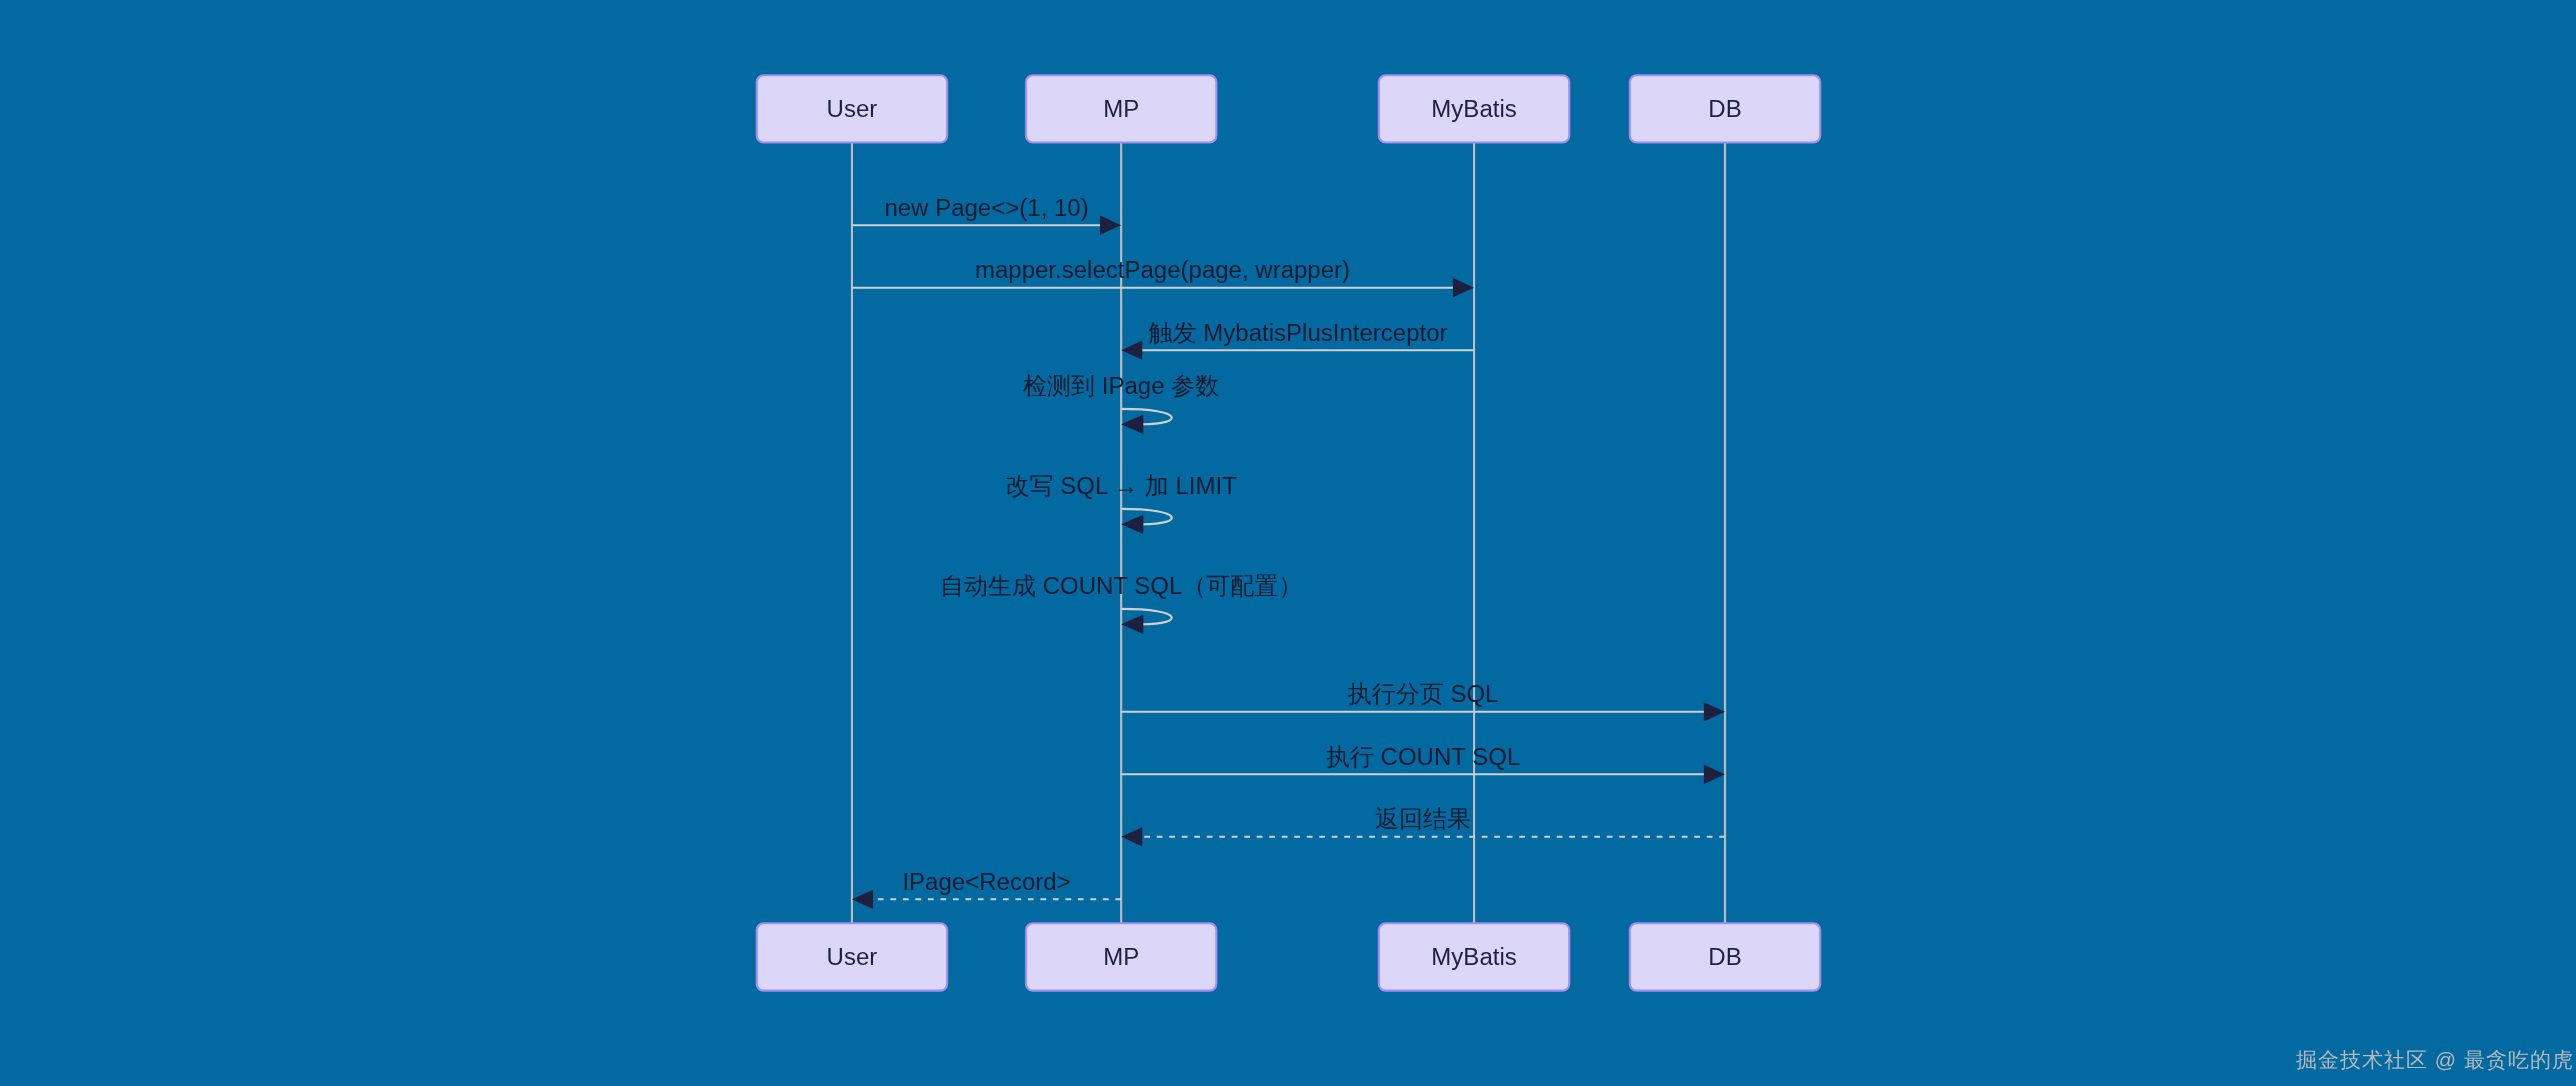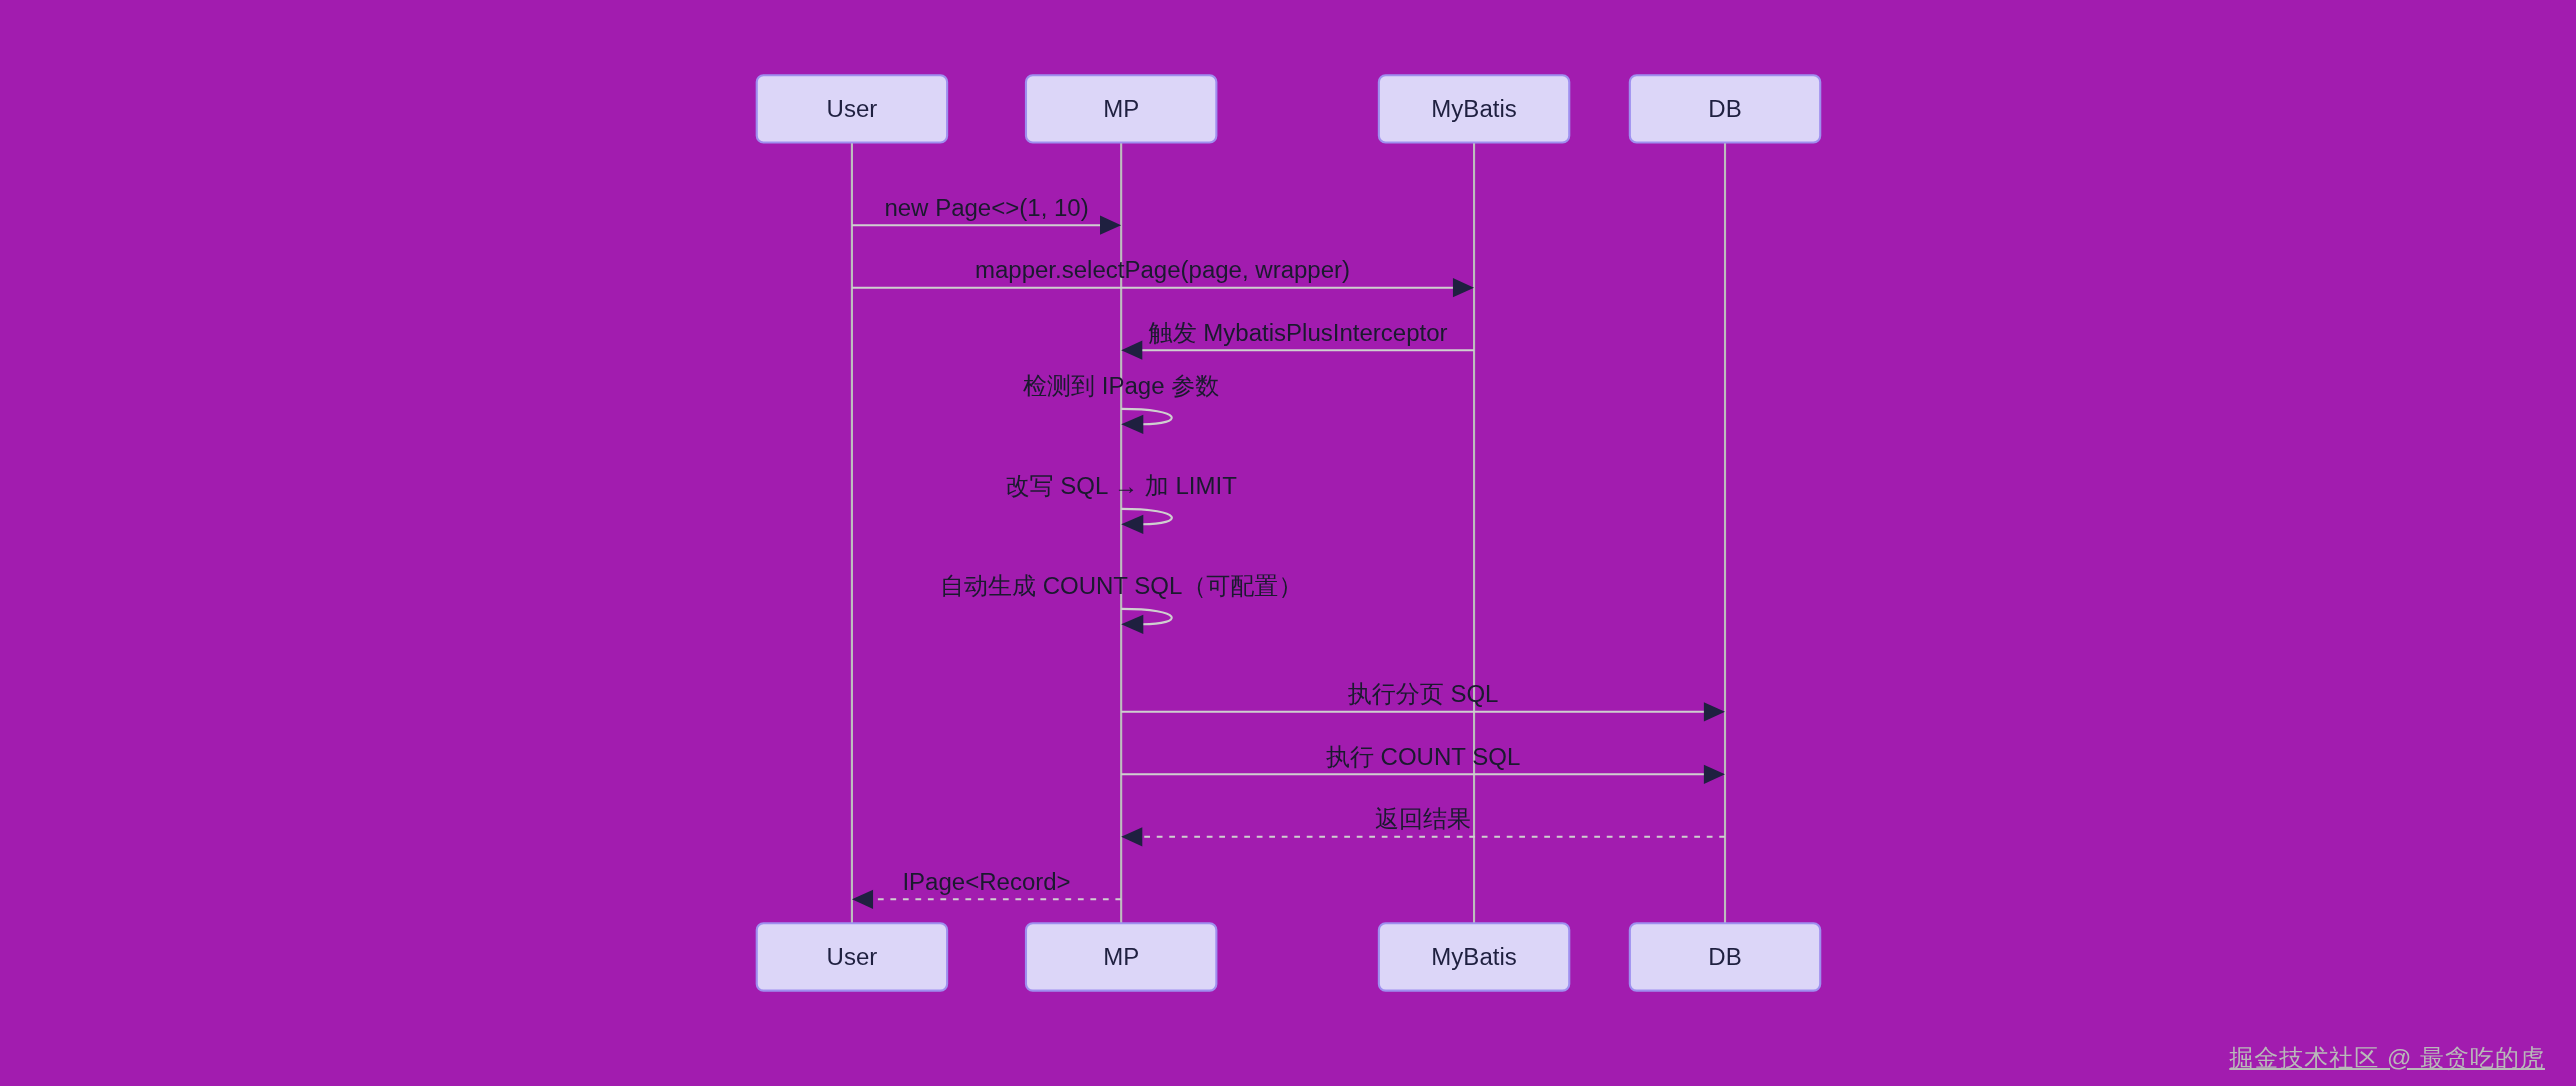--- a/index.html
+++ b/index.html
@@ -8,21 +8,21 @@
     padding: 0;
     background: #ffffff;
   }
   body {
     font-family: "Liberation Sans", "DejaVu Sans", sans-serif;
   }
   #canvas {
     position: relative;
     width: 2576px;
     height: 1087px;
-    background: #a21caf;
+    background: #0369a1;
     overflow: hidden;
   }
   #diagram-svg {
     position: absolute;
     left: 0;
     top: 0;
     width: 2576px;
     height: 1087px;
     display: block;
   }
@@ -64,29 +64,28 @@
   }
   .msg-label {
     fill: #1a1a2e;
     font-family: "Liberation Sans", "DejaVu Sans", sans-serif;
     font-size: 25px;
     text-anchor: middle;
     dominant-baseline: alphabetic;
   }
   .watermark {
     position: absolute;
-    right: 31px;
+    right: 2px;
     bottom: 13.5px;
     font-family: "Liberation Sans", "DejaVu Sans", sans-serif;
-    font-size: 24px;
+    font-size: 21px;
     color: #b9b9b9;
     letter-spacing: 1px;
     white-space: nowrap;
     user-select: none;
-    text-decoration: underline;
   }
 </style>
 </head>
 <body>
 
 <div id="canvas">
 
   <svg id="diagram-svg" viewBox="0 0 2679 1130" xmlns="http://www.w3.org/2000/svg">
 
     <g>

